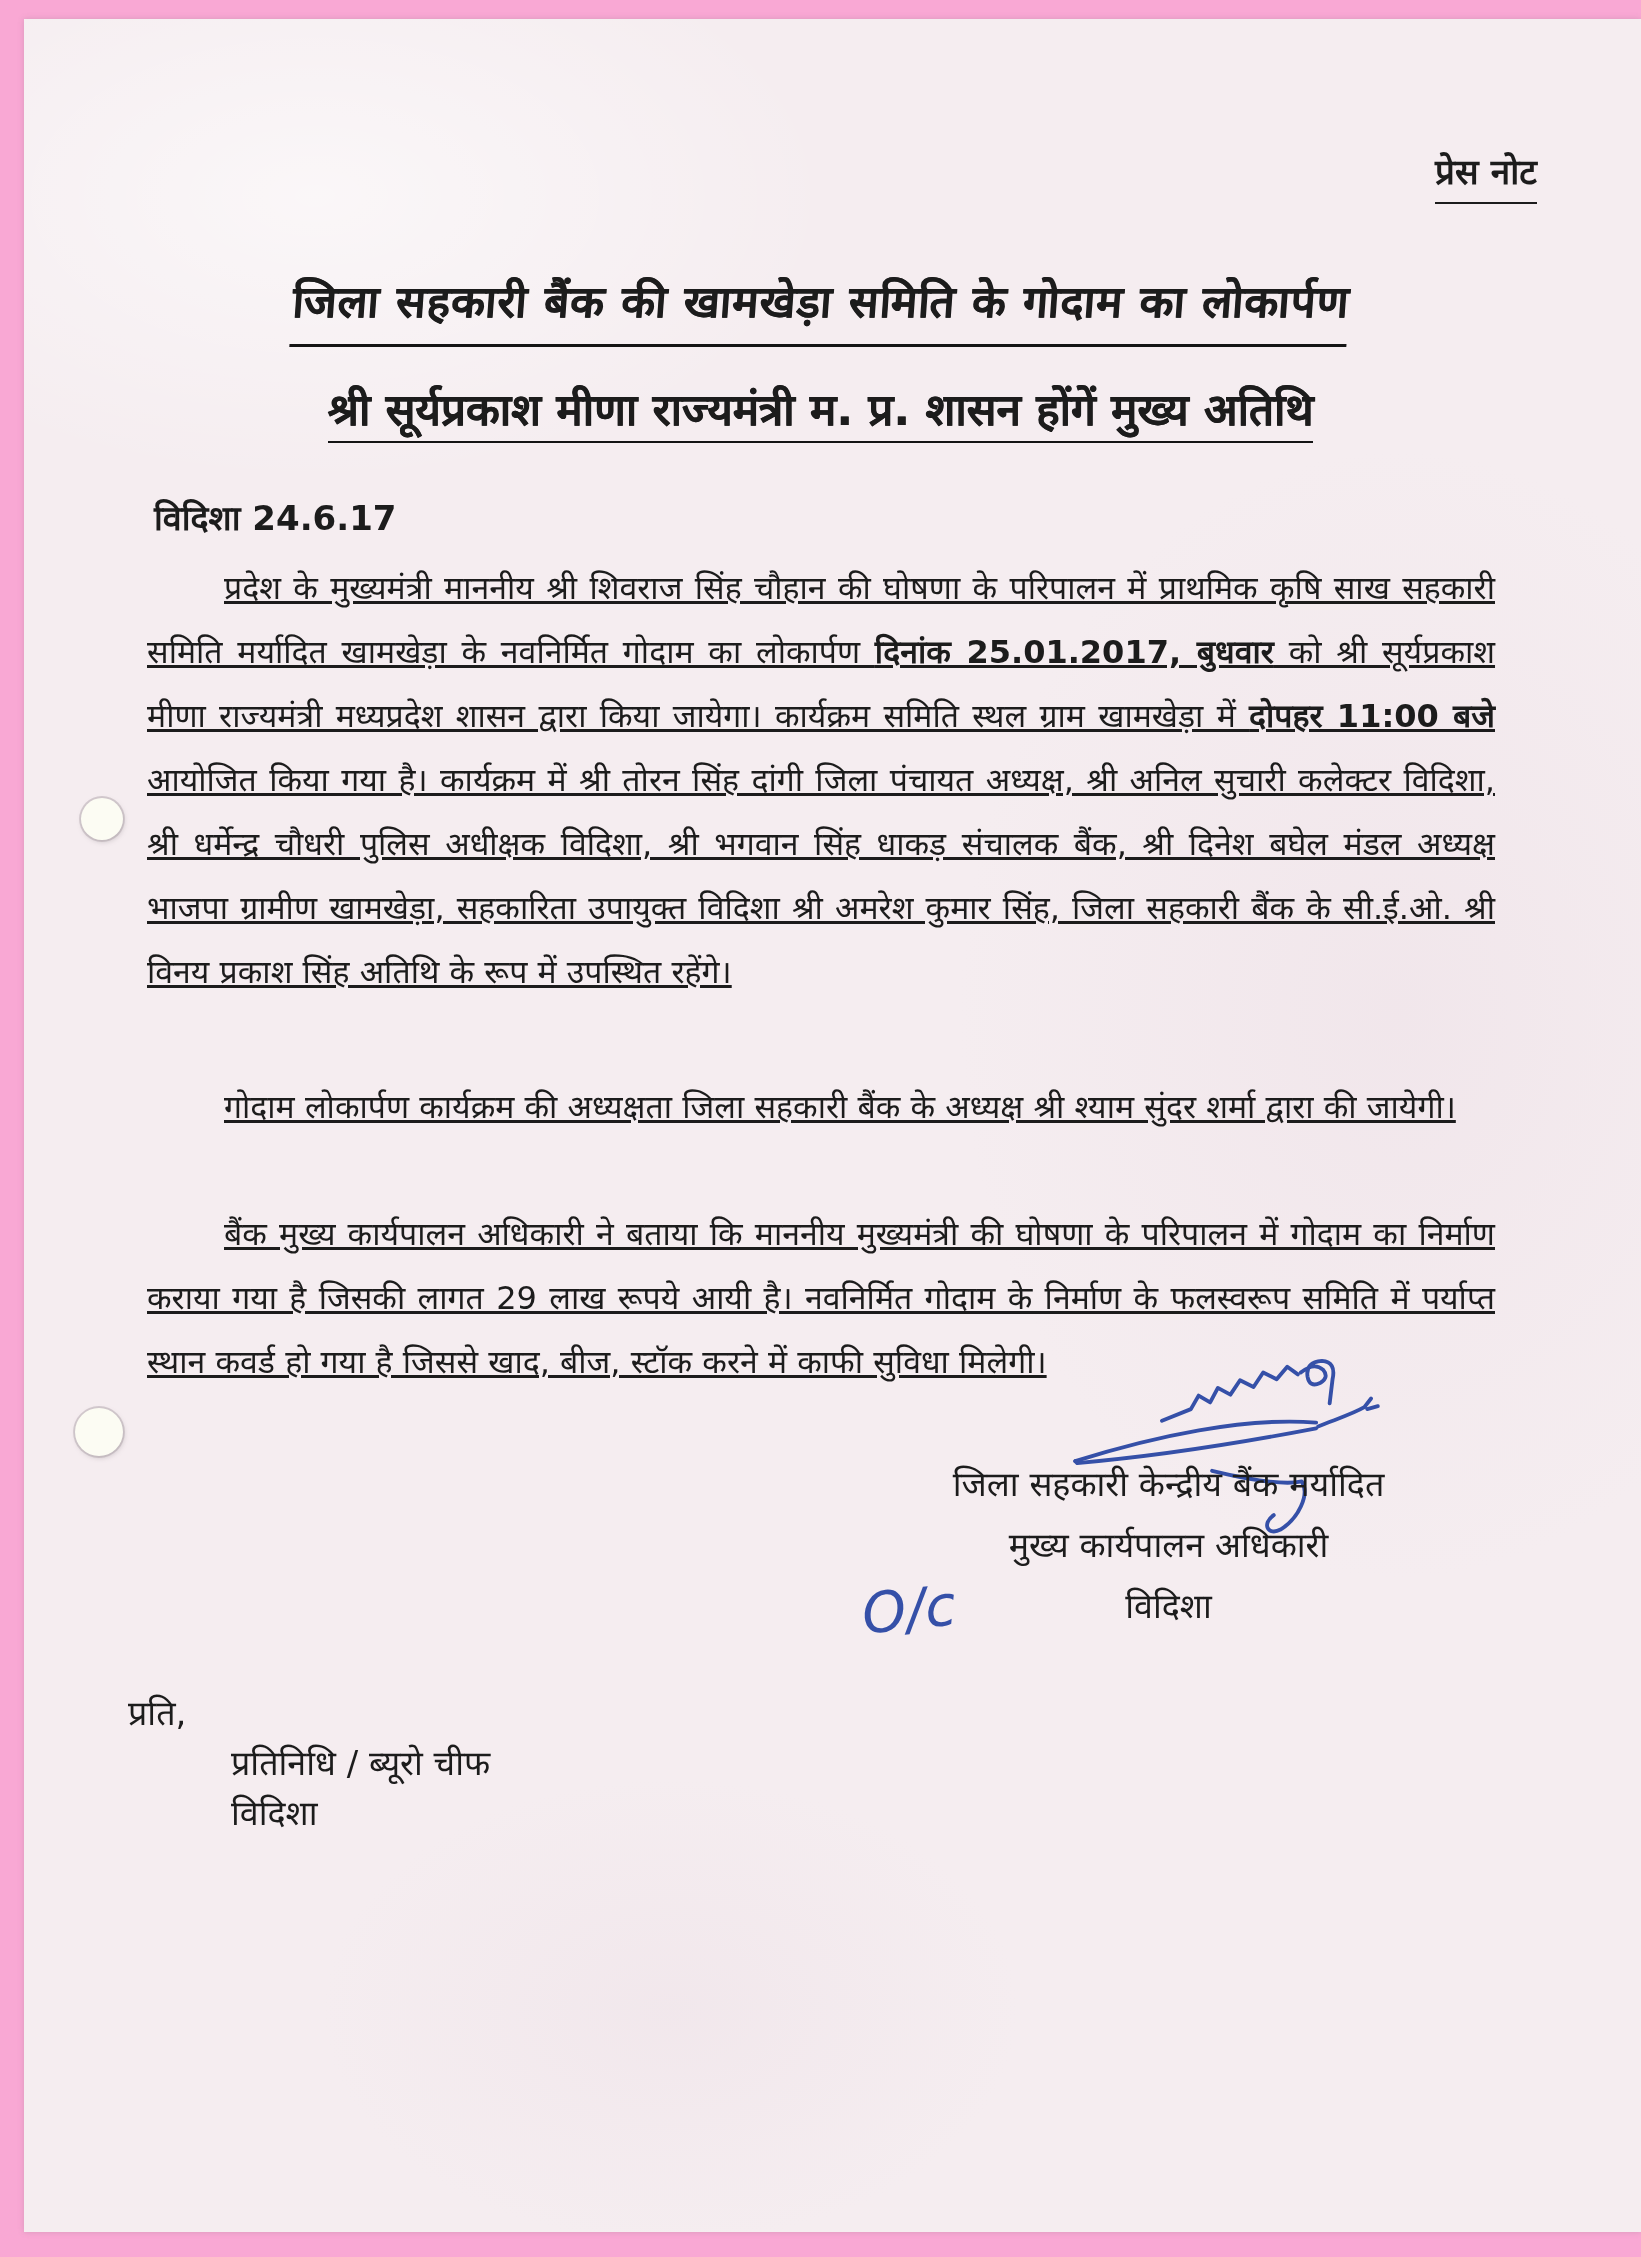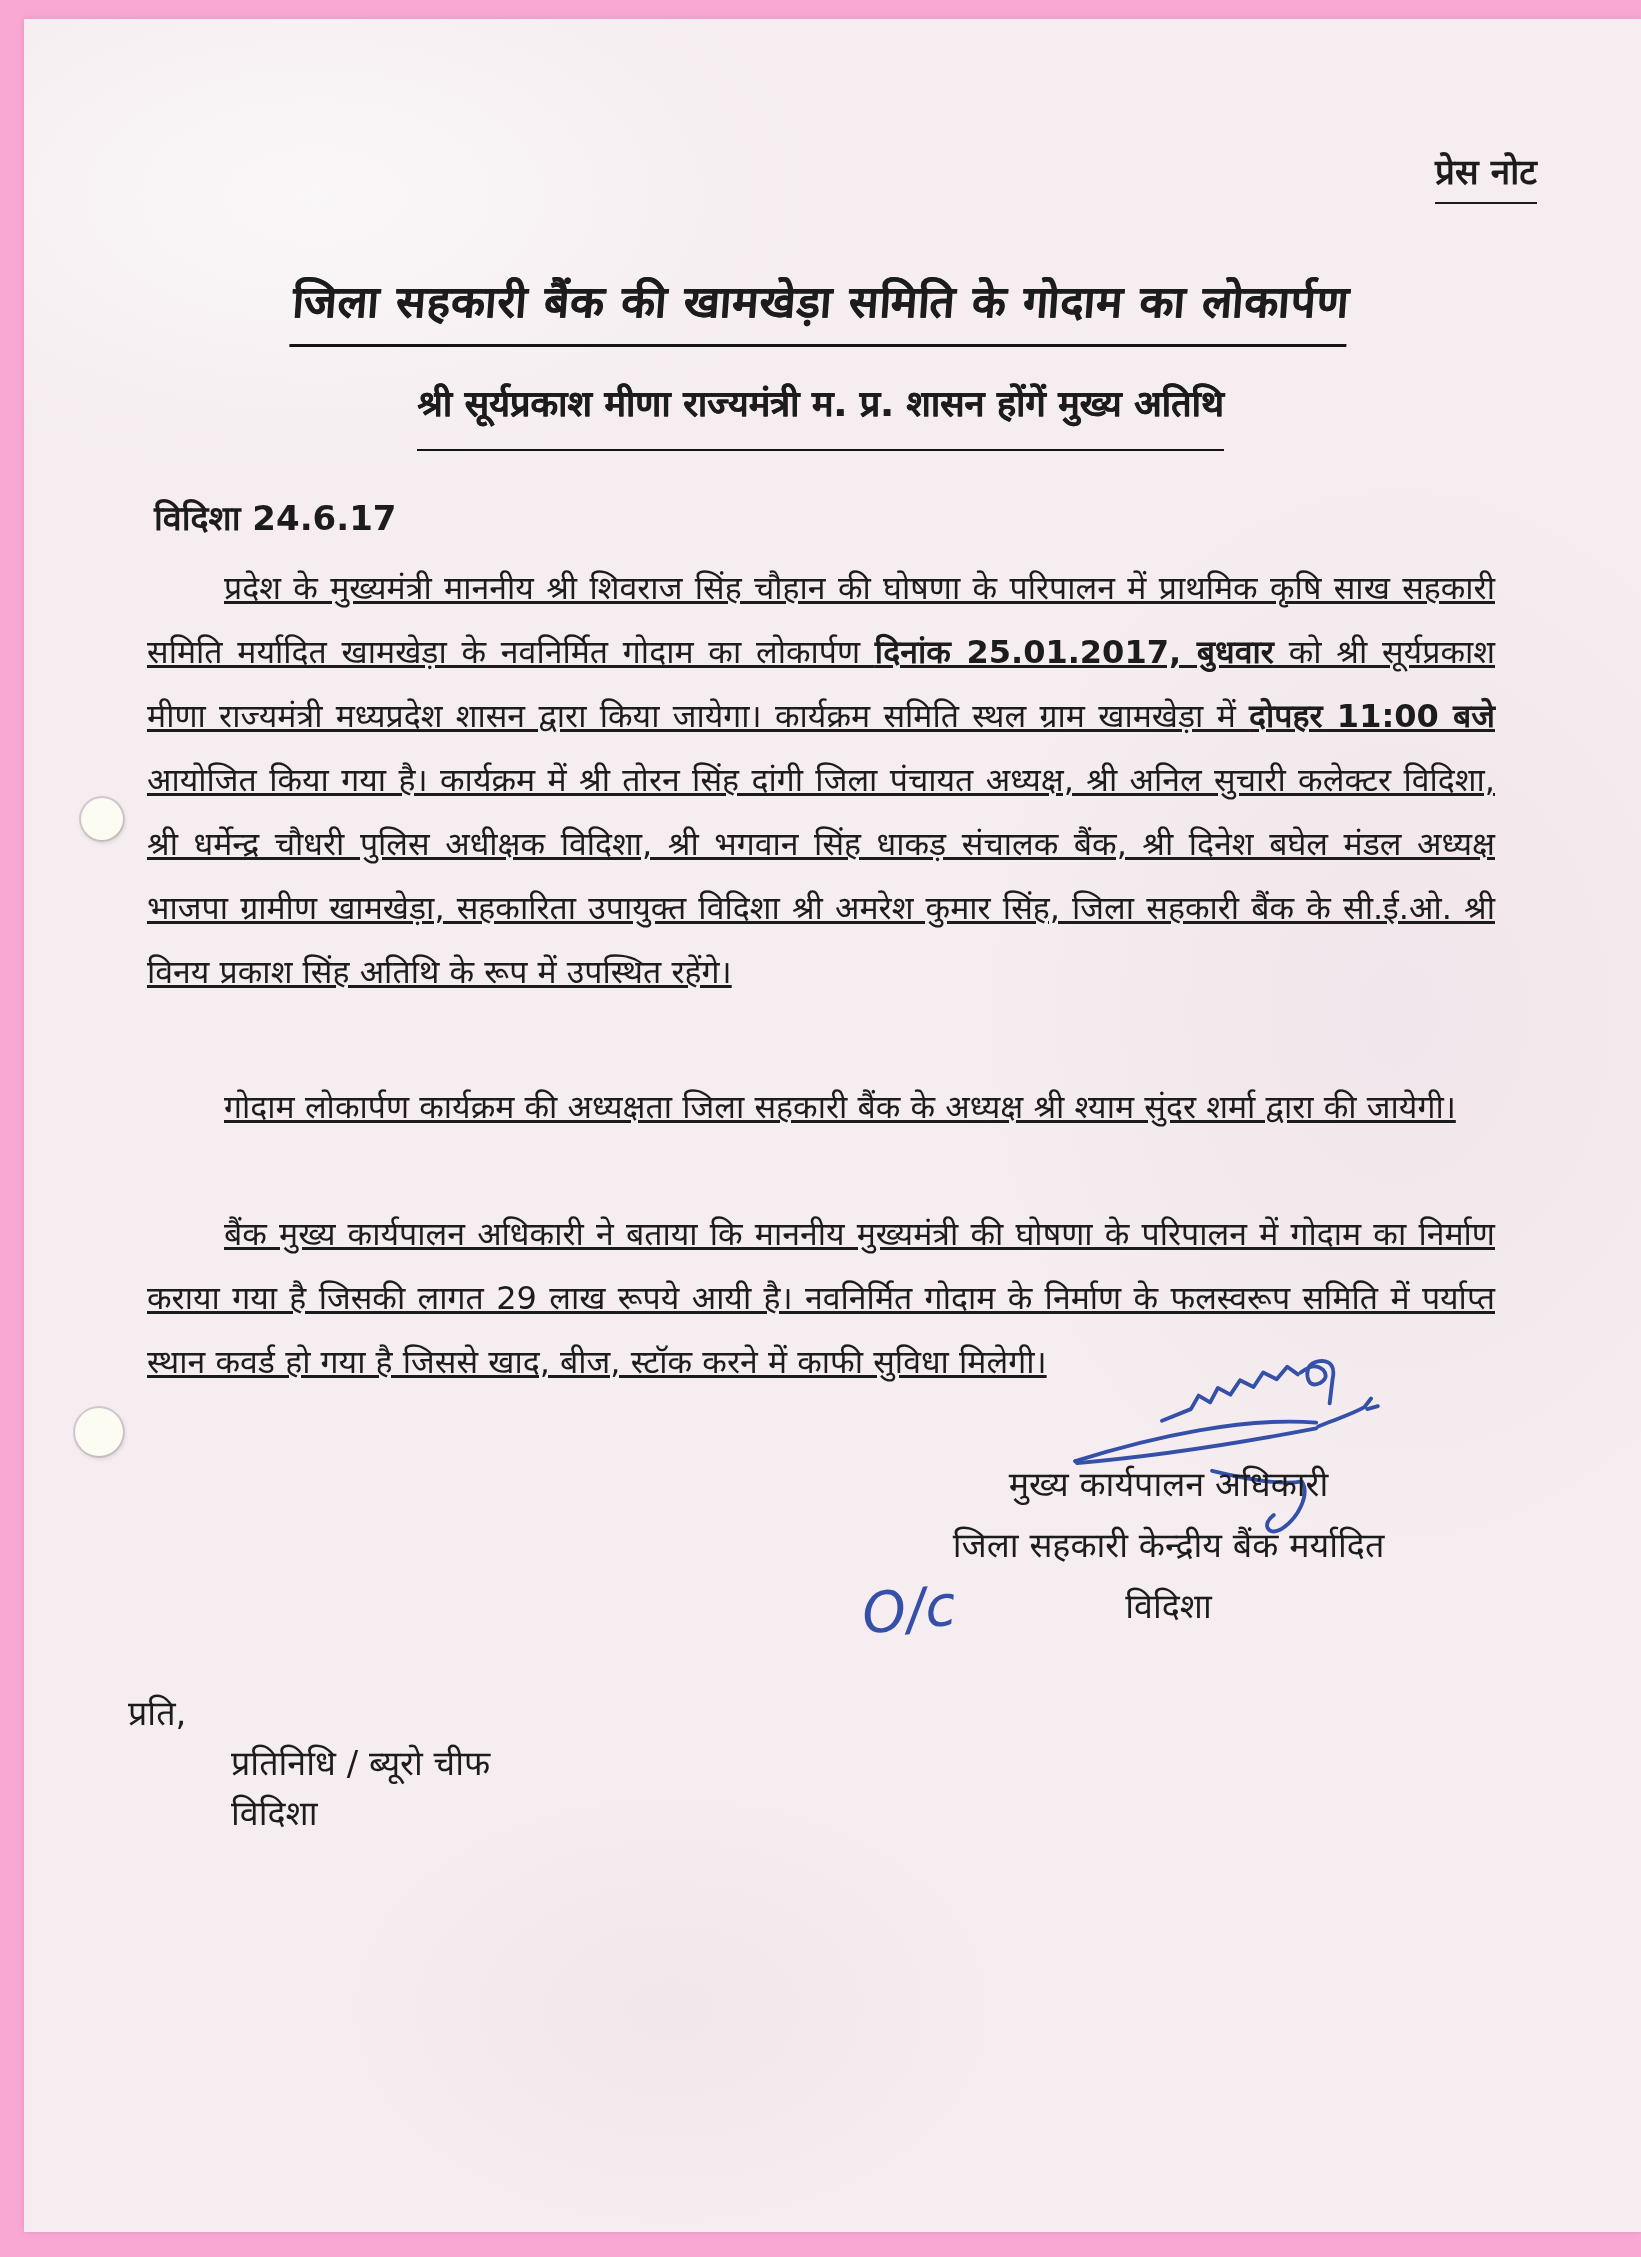--- a/index.html
+++ b/index.html
@@ -28,22 +28,22 @@
     font-size:35px;font-weight:bold;border-bottom:2.9px solid #1c1c1c;padding-bottom:7.7px;
   }
   .title-row{position:absolute;top:270px;left:0;width:1641px;text-align:center;}
   .doc-title{
     display:inline-block;font-size:44px;font-weight:800;letter-spacing:1px;
     border-bottom:3.9px solid #141414;padding-bottom:13.5px;
     transform:skewX(-4deg);text-shadow:0.6px 0 0 #1c1c1c;
   }
   .subtitle-row{position:absolute;top:378px;left:0;width:1641px;text-align:center;}
   .doc-subtitle{
-    display:inline-block;font-size:36px;font-weight:bold;
-    border-bottom:2.9px solid #141414;padding-bottom:22px;text-shadow:0.4px 0 0 #1c1c1c;
+    display:inline-block;font-size:44px;font-weight:bold;
+    border-bottom:2.9px solid #141414;padding-bottom:3px;text-shadow:0.4px 0 0 #1c1c1c;
   }
   .dateline{position:absolute;left:154px;top:494px;font-size:34px;font-weight:bold;}
 
   .body-para{
     position:absolute;left:147px;width:1348px;
     font-size:32px;line-height:64px;text-align:justify;text-indent:77px;text-decoration:underline;
   }
   .p1{top:524px;}
   .p2{top:1043px;}
   .p3{top:1170px;}
@@ -94,22 +94,22 @@
       <path d="M118,64 L148,52 156,38 168,45 176,30 189,37 199,22 213,29 223,14 237,21 248,8 259,16"></path>
       <path d="M262,14 q14,-11 23,-3 q7,8 -3,14 q-11,5 -13,-7 q-2,-15 15,-16 q15,1 11,19 l-3,25"></path>
       <path d="M28,106 C110,80 205,60 278,66"></path>
       <path d="M278,72 C205,86 110,101 30,108 L28,106"></path>
       <path d="M280,70 C300,62 316,57 328,50 l7,-9 m-4,11 l11,-3"></path>
       <path d="M170,116 C212,126 246,131 263,127 C272,141 259,166 241,177 C228,184 221,171 234,162"></path>
     </g>
   </svg>
 
   <div class="sig-block">
+    <div>जिला सहकारी केन्द्रीय बैंक मर्यादित</div>
     <div>मुख्य कार्यपालन अधिकारी</div>
-    <div>जिला सहकारी केन्द्रीय बैंक मर्यादित</div>
     <div>विदिशा</div>
   </div>
 
   <div class="oc-mark">O/c</div>
 
   <div class="cc-block">
     <div>प्रति,</div>
     <div class="cc-sub">
       <div>प्रतिनिधि / ब्यूरो चीफ</div>
       <div>विदिशा</div>

